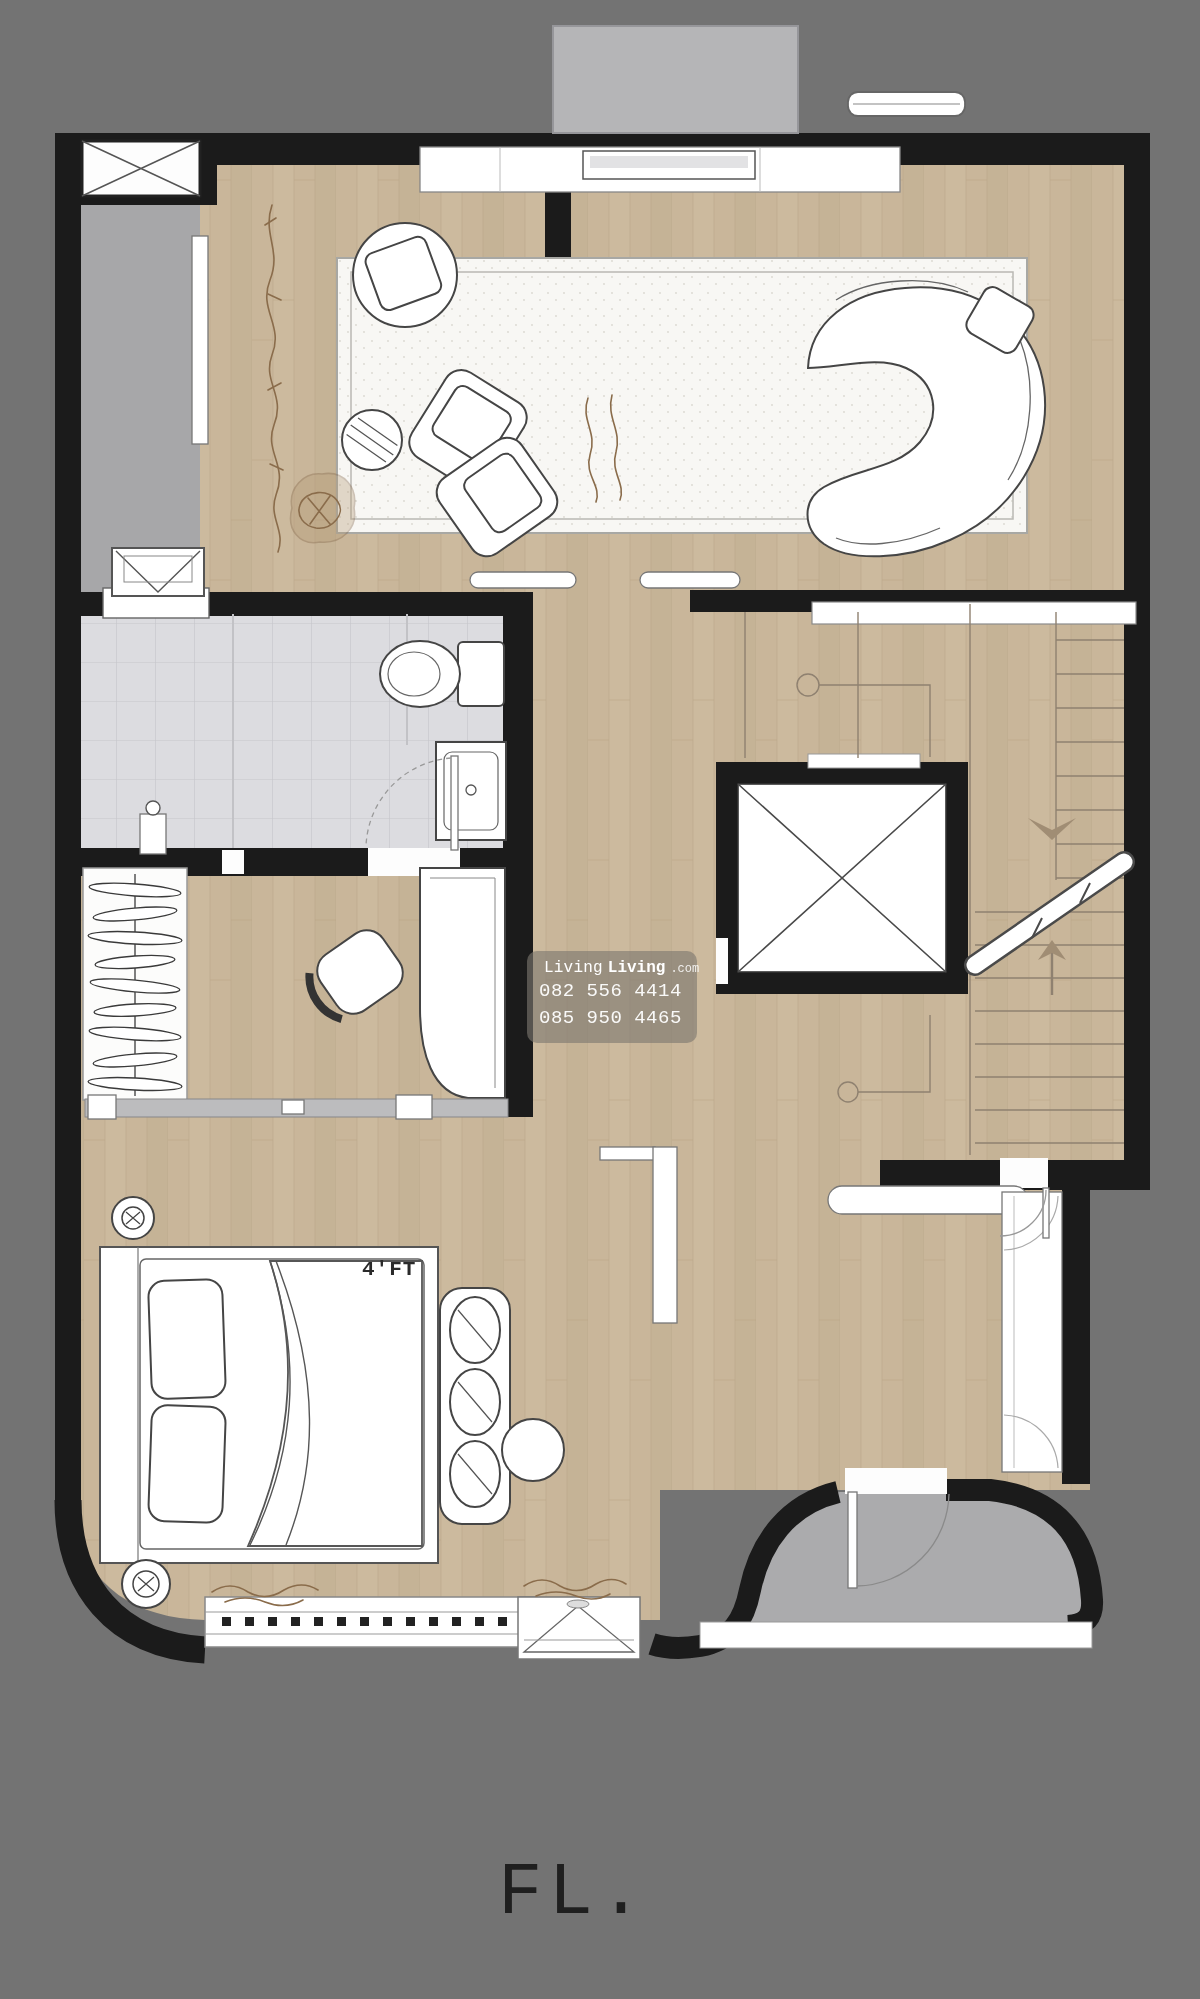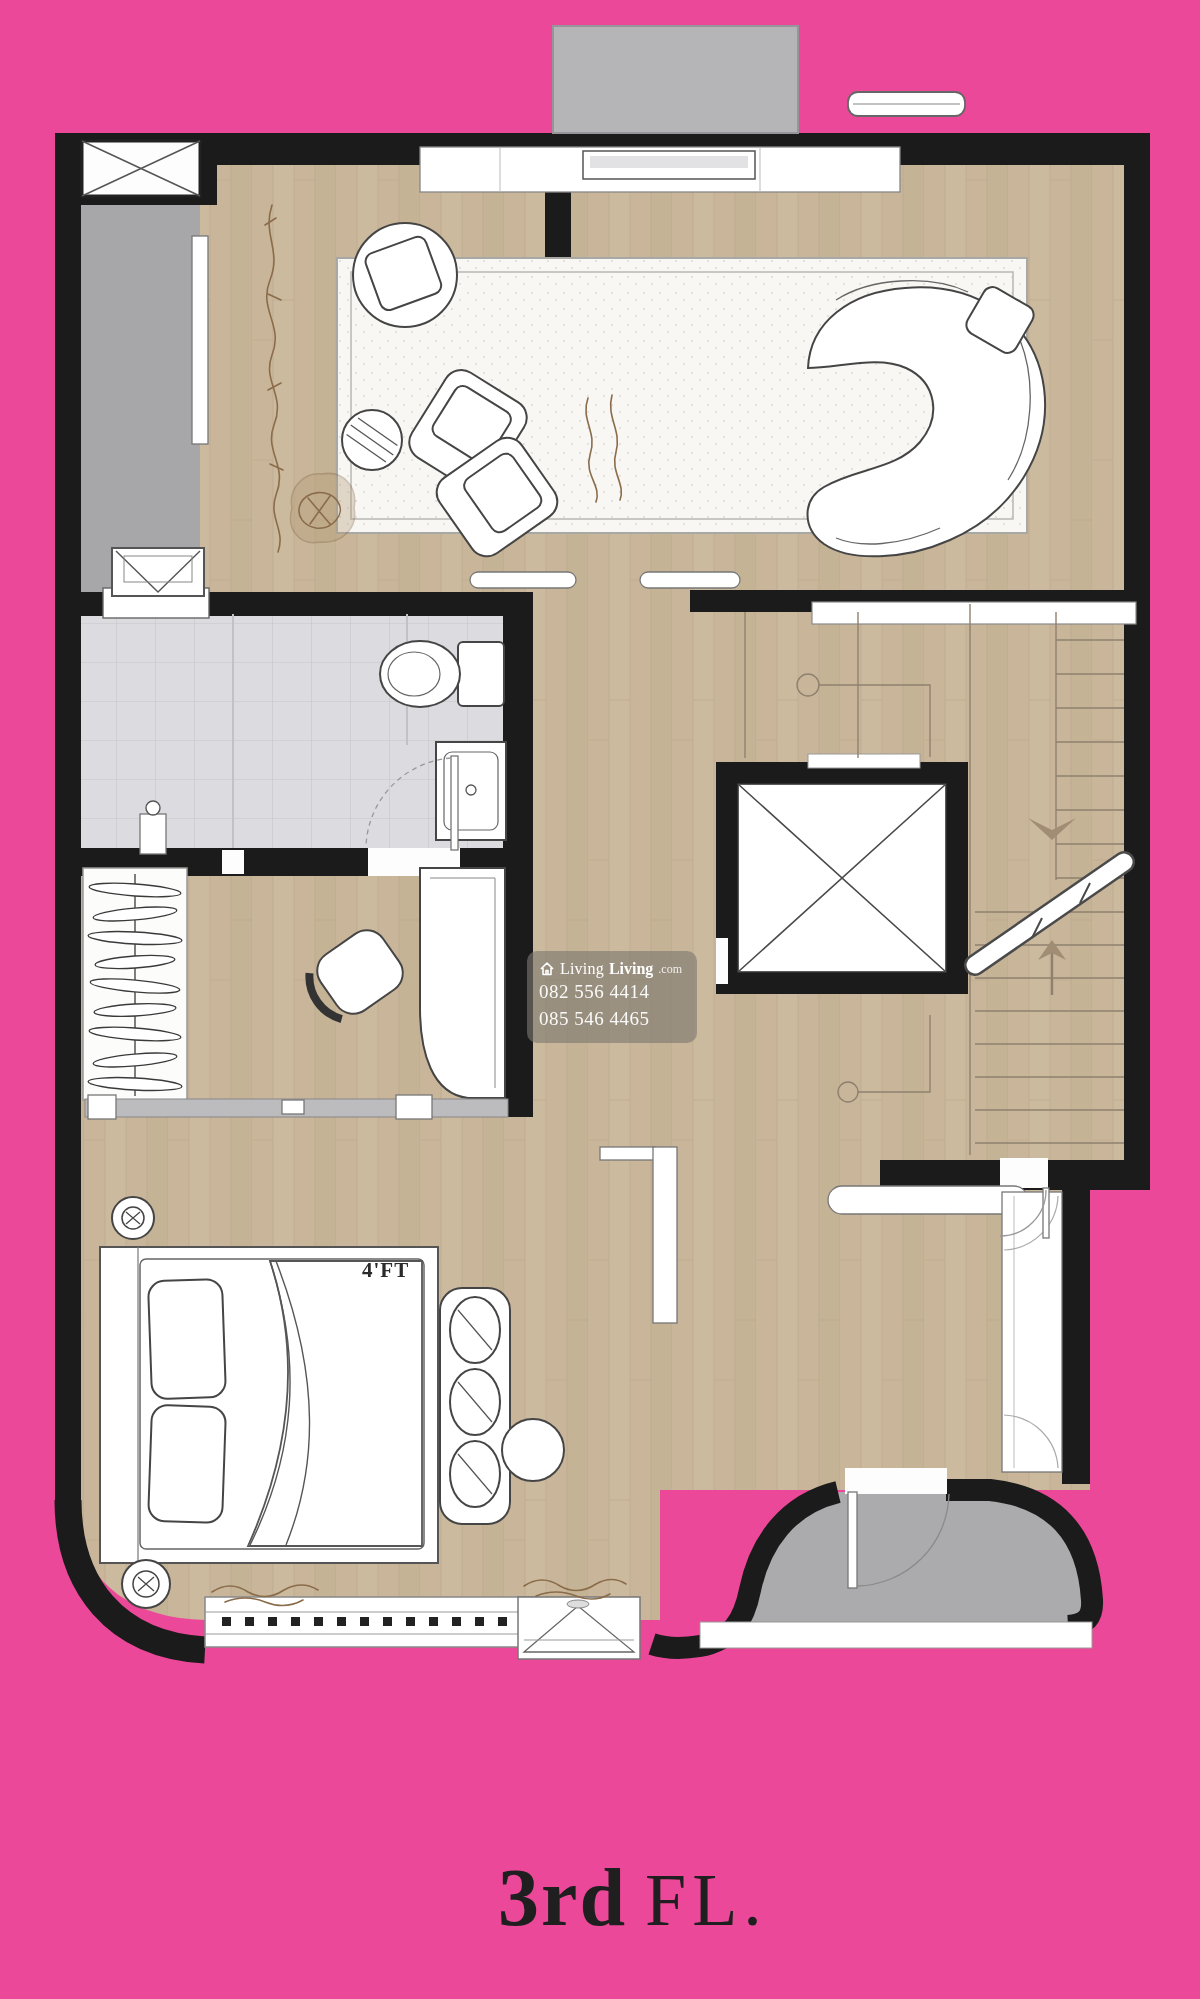--- a/index.html
+++ b/index.html
@@ -2,22 +2,22 @@
 <html style="--wall: #1b1b1b; --wood: #c9b69a; --wood-line: #b7a284; --balcony: #a7a7a9; --terrace: #ababad; --tile: #dcdce0; --tile-line: #c6c6cb; --canopy: #b5b5b7; --plant: #8a6c4b; --wm-bg: rgba(124,119,112,0.62); --wm-text: #ffffff; --label: #1f1f1f;"><head>
 <meta charset="utf-8">
 <style>
   :root{
     --wall:#1b1b1b; --wood:#c9b69a; --wood-line:#b7a284;
     --balcony:#a7a7a9; --terrace:#ababad; --tile:#dcdce0; --tile-line:#c6c6cb;
     --canopy:#b5b5b7; --plant:#8a6c4b; --wm-bg:rgba(124,119,112,0.62);
     --wm-text:#ffffff; --label:#1f1f1f;
   }
   html,body{margin:0;padding:0;background:#fff;}
-  #page{position:relative;width:1200px;height:1999px;background:#ec4899;overflow:hidden;
-        font-family:Liberation Serif, serif;}
+  #page{position:relative;width:1200px;height:1999px;background:#737373;overflow:hidden;
+        font-family:Liberation Mono, monospace;}
   #plan-svg{position:absolute;left:0;top:0;}
   .wall{fill:var(--wall);}
   .wallline{stroke:var(--wall);fill:none;}
   .white{fill:#fdfdfd;}
   .fix{fill:#ffffff;stroke:#454545;stroke-width:2;}
   .fix-thin{fill:#ffffff;stroke:#777;stroke-width:1.3;}
   .thin{stroke:#8f8170;stroke-width:1.4;fill:none;}
   .plant{stroke:var(--plant);fill:none;stroke-width:1.6;stroke-linecap:round;}
   
   #watermark{position:absolute;left:527px;top:951px;width:170px;box-sizing:border-box;
@@ -323,23 +323,22 @@
 <div id="watermark">
   <div class="brand">
     <svg width="16" height="16" viewBox="0 0 16 16">
       <path d="M2 8 L8 2 L14 8 M4 7 V13.5 H12 V7 M7 13.5 V9.5 H9 V13.5" stroke="#fff" stroke-width="1.6" fill="none" stroke-linejoin="round"></path>
     </svg>
     <span class="b1">Living</span>
         <span class="b2">Living</span>
         <span class="b3">.com</span>
   </div>
   <div class="phone">082 556 4414</div>
-  <div class="phone">085 546 4465</div>
+  <div class="phone">085 950 4465</div>
 </div>
 
 <div id="bed-label">4'FT</div>
 
 <div id="floor-label">
-  <span class="num">3rd</span>
   <span class="suf">FL.</span>
 </div>
 
 </div>
 
 </body></html>

